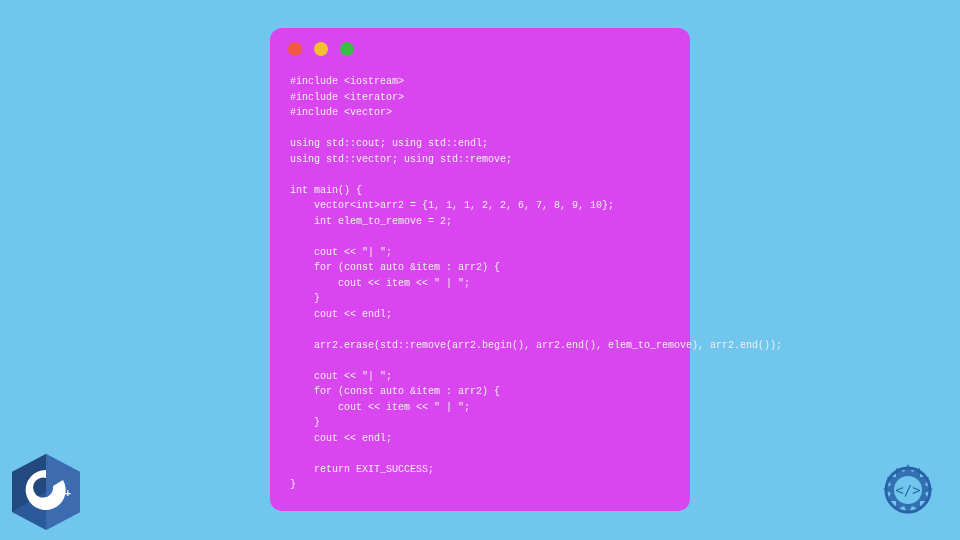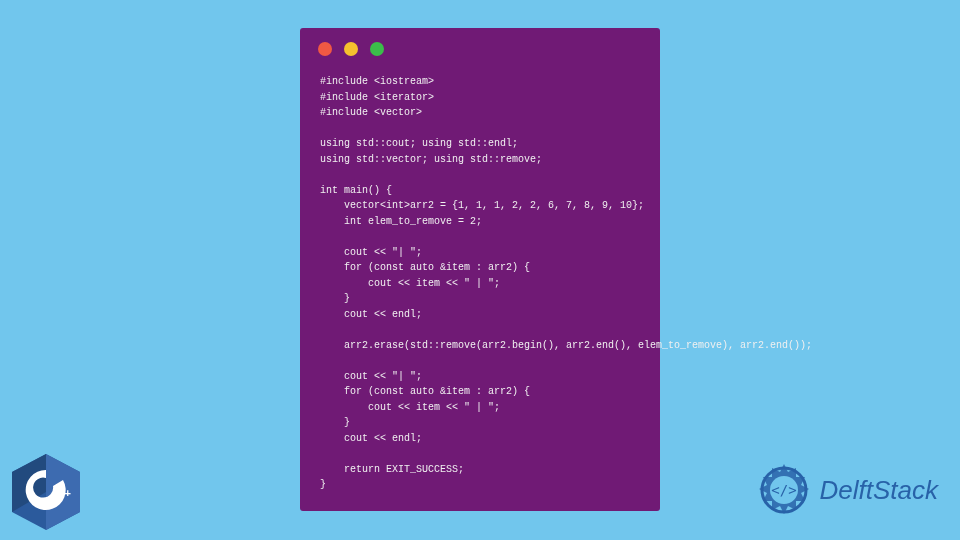--- a/index.html
+++ b/index.html
@@ -12,23 +12,23 @@
       height: 540px;
       background: #71c6ed;
       position: relative;
       font-family: Arial, sans-serif;
     }
     .code-window {
       position: absolute;
       top: 28px;
       left: 50%;
       transform: translateX(-50%);
-      width: 360px;
-      background: #701a75;
-      border-radius: 3px;
+      width: 420px;
+      background: #d946ef;
+      border-radius: 12px;
     }
     .window-controls {
       display: flex;
       gap: 12px;
       padding: 14px 18px 10px;
     }
     .control-dot {
       width: 14px;
       height: 14px;
       border-radius: 50%;
@@ -120,14 +120,13 @@
 
 <div class="delft-logo">
   <svg class="delft-icon" viewBox="0 0 60 60">
     <g fill="#2862a8">
       <circle cx="30" cy="30" r="22" fill="none" stroke="#2862a8" stroke-width="3"></circle>
       <path d="M30 4 l4 8 l8 -4 l0 9 l9 0 l-4 8 l8 4 l-8 4 l4 8 l-9 0 l0 9 l-8 -4 l-4 8 l-4 -8 l-8 4 l0 -9 l-9 0 l4 -8 l-8 -4 l8 -4 l-4 -8 l9 0 l0 -9 l8 4 z" fill="#2862a8" opacity="0.85"></path>
       <circle cx="30" cy="30" r="14" fill="#71c6ed"></circle>
       <text x="30" y="35" font-size="14" fill="#2862a8" text-anchor="middle" font-family="monospace">&lt;/&gt;</text>
     </g>
   </svg>
-  <span class="delft-text">DelftStack</span>
 </div>
 
 </body></html>

